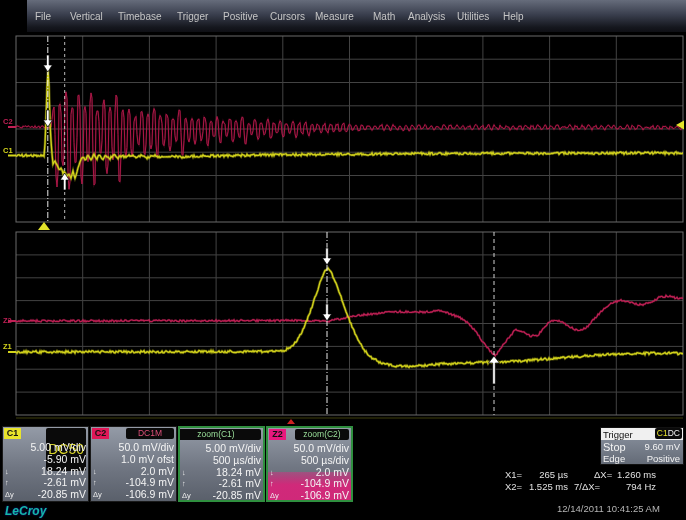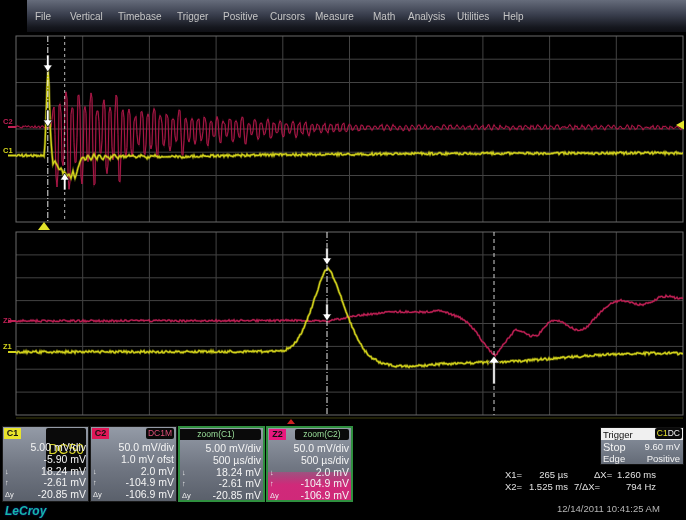--- a/index.html
+++ b/index.html
@@ -127,21 +127,21 @@
         <span style="position:absolute;right:2px;top:0px;font-size:10.5px;color:#f4f4f4;white-space:nowrap;">-2.61 mV</span>
       </div>
       <div style="position:absolute;left:0;top:61.2px;width:100%;height:11.8px;">
         <span style="position:absolute;left:2px;top:2px;font-size:7.5px;color:#eee;">Δy</span>
         <span style="position:absolute;right:2px;top:0px;font-size:10.5px;color:#f4f4f4;white-space:nowrap;">-20.85 mV</span>
       </div>
 </div>
     <div style="position:absolute;left:90px;top:426px;width:87px;height:76px;background:linear-gradient(#949ba7,#707682 55%,#5a606b);border:1px solid #1a1a1a;box-sizing:border-box;overflow:hidden;">
 
 <div style="position:absolute;left:1px;top:1px;width:17px;height:11px;background:#e01858;color:#111;font-size:9px;font-weight:bold;text-align:center;line-height:11px;">C2</div>
-<div style="position:absolute;right:2px;top:1px;height:11px;background:#0a0a0a;color:#e0507a;font-size:8.5px;line-height:11px;padding:0 2px;border-radius:2px;white-space:nowrap;">DC1M</div>
+<div style="position:absolute;right:2px;top:1px;height:11px;background:#0a0a0a;color:#e0507a;font-size:8.5px;line-height:11px;padding:0 12px;border-radius:2px;white-space:nowrap;">DC1M</div>
 <div style="position:absolute;left:0;top:14.0px;width:100%;height:11.8px;">
         <span style="position:absolute;left:2px;top:2px;font-size:7.5px;color:#eee;"></span>
         <span style="position:absolute;right:2px;top:0px;font-size:10.5px;color:#f4f4f4;white-space:nowrap;">50.0 mV/div</span>
       </div>
       <div style="position:absolute;left:0;top:25.8px;width:100%;height:11.8px;">
         <span style="position:absolute;left:2px;top:2px;font-size:7.5px;color:#eee;"></span>
         <span style="position:absolute;right:2px;top:0px;font-size:10.5px;color:#f4f4f4;white-space:nowrap;">1.0 mV ofst</span>
       </div>
       <div style="position:absolute;left:0;top:37.6px;width:100%;height:11.8px;">
         <span style="position:absolute;left:2px;top:2px;font-size:7.5px;color:#eee;">↓</span>

